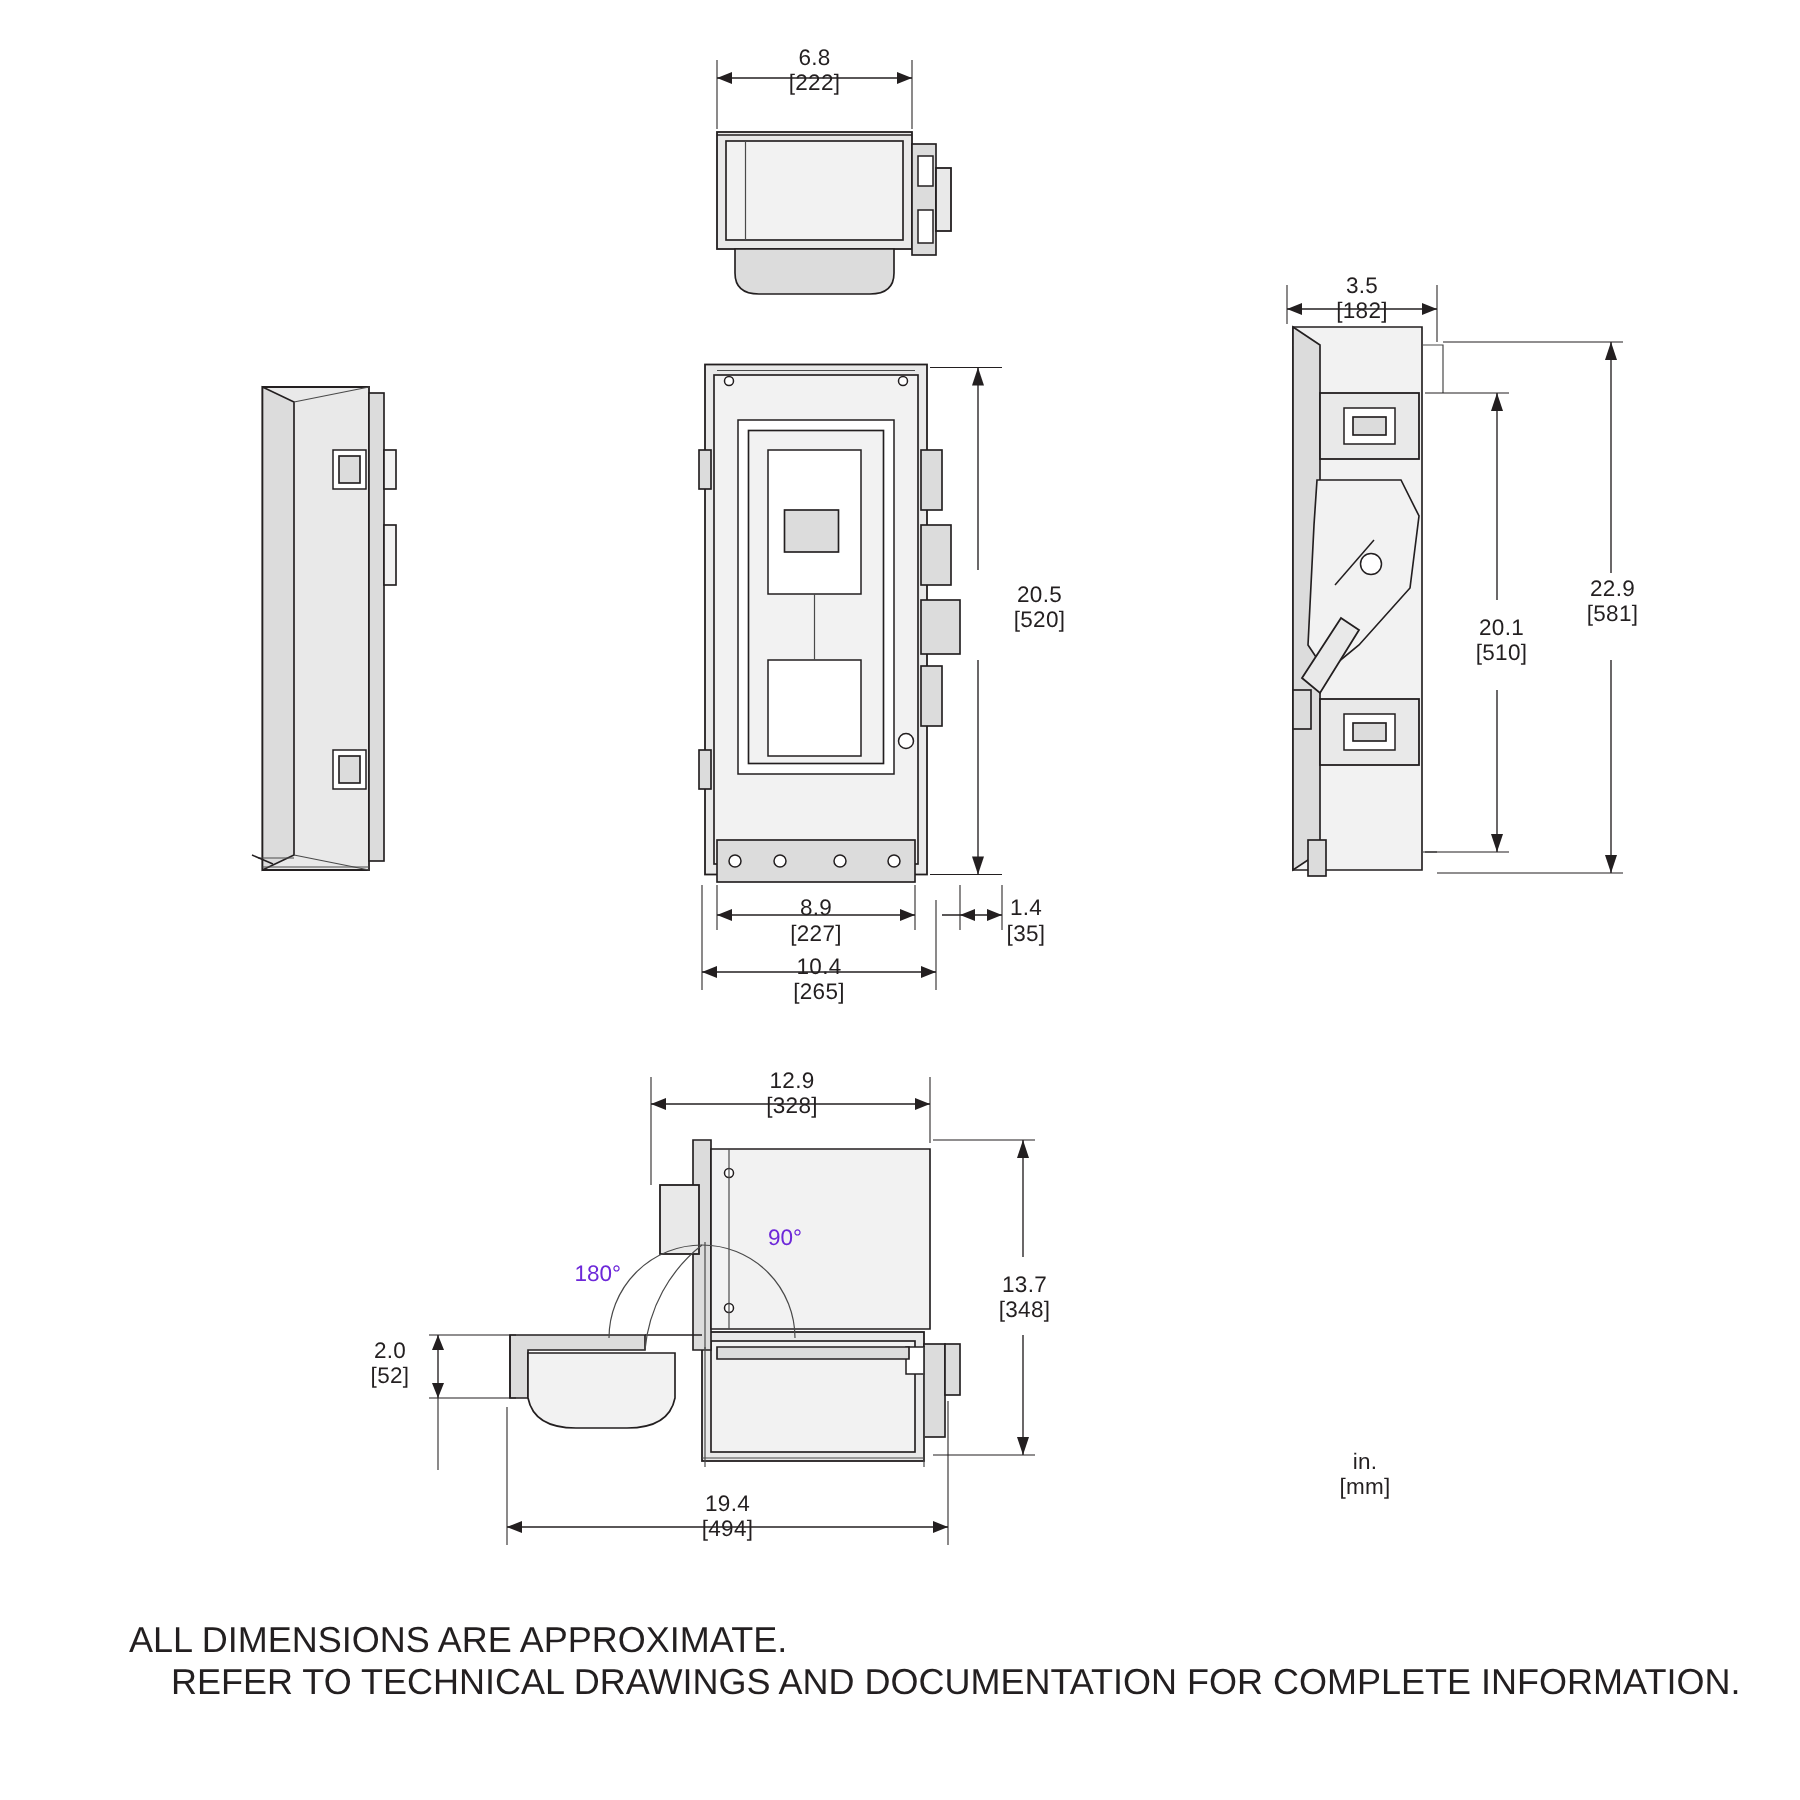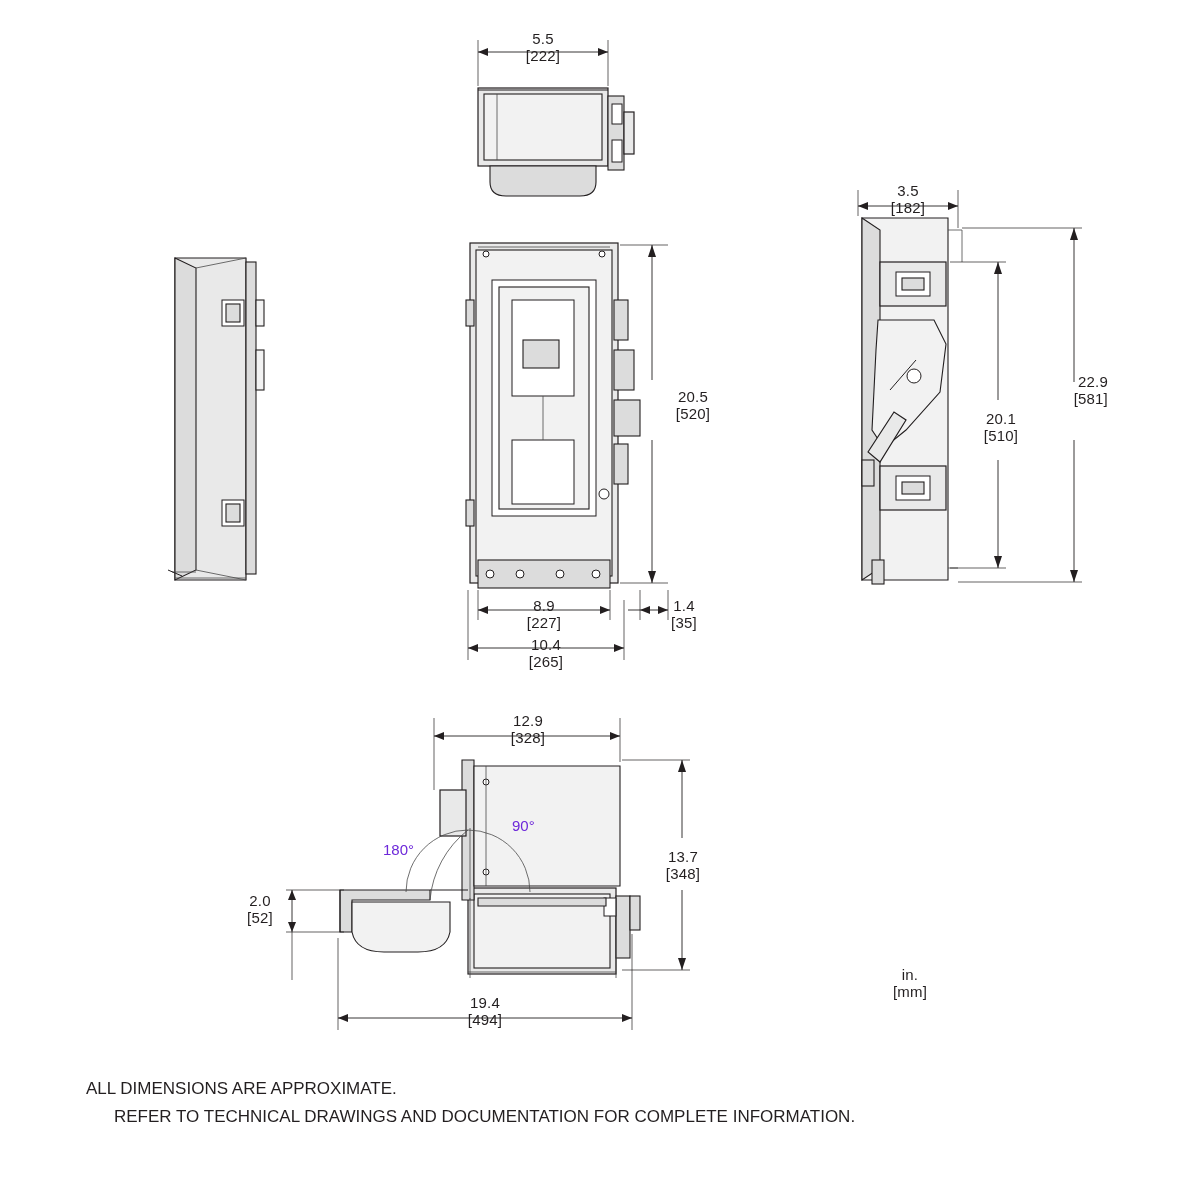--- a/index.html
+++ b/index.html
@@ -22,21 +22,21 @@
     line-height: 1.15;
     text-align: center;
     color: #231f20;
     white-space: nowrap;
     letter-spacing: 0.2px;
   }
   .dim .in { display: block; }
   .dim .mm { display: block; }
   .note {
     position: absolute;
-    font-size: 17px;
+    font-size: 24px;
     line-height: 1.5;
     color: #231f20;
     white-space: nowrap;
   }
   .ang {
     position: absolute;
     font-size: 15px;
     color: #6d28d9;
     white-space: nowrap;
   }
@@ -262,21 +262,21 @@
       <path d="M338 938 L338 1030" class="extline"></path>
       <path d="M632 934 L632 1030" class="extline"></path>
       <path d="M338 1018 L632 1018" class="dimline"></path>
       <polygon points="338,1018 348,1014 348,1022" class="arrow"></polygon>
       <polygon points="632,1018 622,1014 622,1022" class="arrow"></polygon>
     </g>
 
   </svg>
 
   <div class="dim" style="left:505px; top:30px; width:76px;">
-    <span class="in">5.5</span>
+    <span class="in">6.8</span>
     <span class="mm">[222]</span>
   </div>
 
   <div class="dim" style="left:658px; top:388px; width:70px;">
     <span class="in">20.5</span>
     <span class="mm">[520]</span>
   </div>
 
   <div class="dim" style="left:512px; top:597px; width:64px;">
     <span class="in">8.9</span>
@@ -296,21 +296,21 @@
   <div class="dim" style="left:876px; top:182px; width:64px;">
     <span class="in">3.5</span>
     <span class="mm">[182]</span>
   </div>
 
   <div class="dim" style="left:968px; top:410px; width:66px;">
     <span class="in">20.1</span>
     <span class="mm">[510]</span>
   </div>
 
-  <div class="dim" style="left:1042px; top:373px; width:66px;text-align:right;">
+  <div class="dim" style="left:1042px; top:384px; width:66px;">
     <span class="in">22.9</span>
     <span class="mm">[581]</span>
   </div>
 
   <div class="dim" style="left:495px; top:712px; width:66px;">
     <span class="in">12.9</span>
     <span class="mm">[328]</span>
   </div>
 
   <div class="dim" style="left:650px; top:848px; width:66px;">

